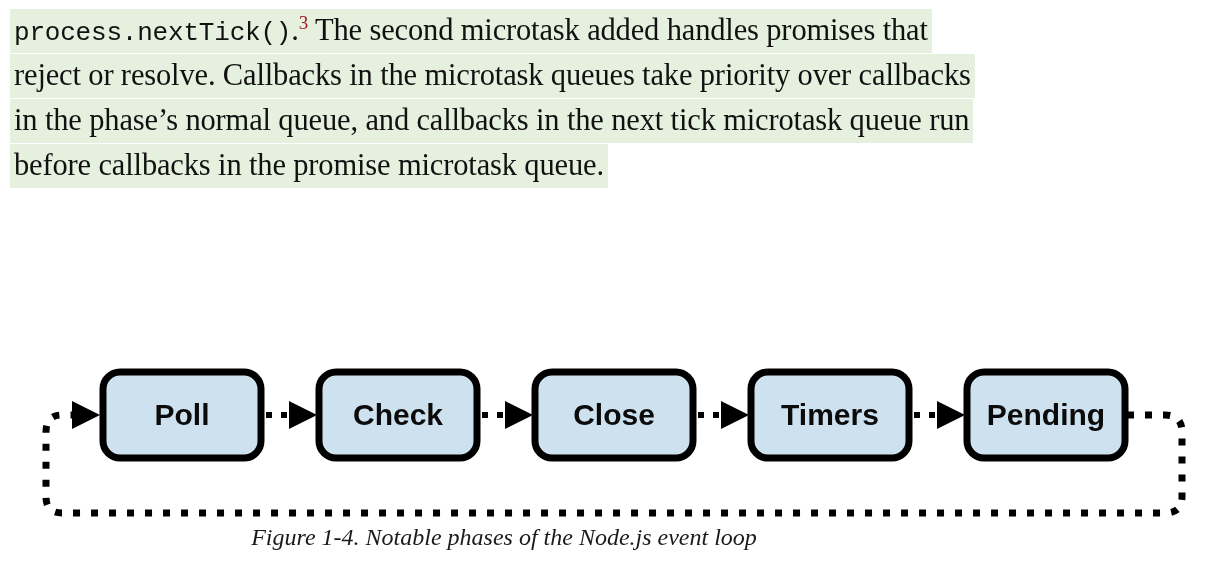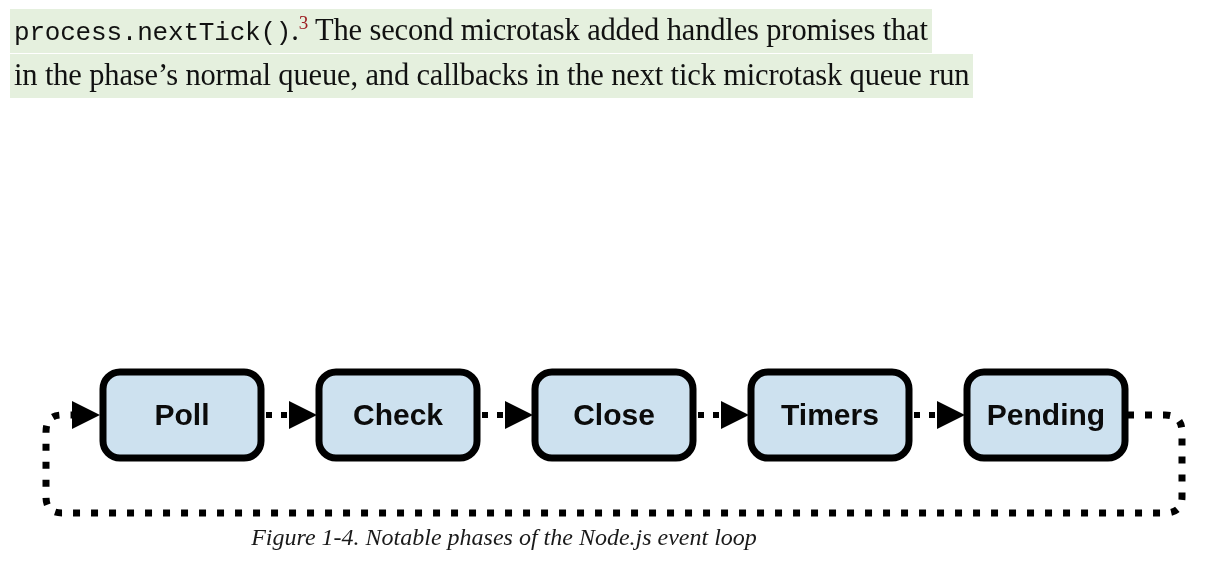--- a/index.html
+++ b/index.html
@@ -107,23 +107,25 @@
 </head>
 <body>
 
 <div id="prose">
 
 
 
 
   <div class="line"><span class="hl"><span class="mono">process.nextTick()</span><span>.</span><span class="fn">3</span><span> The second microtask added handles promises that</span></span></div>
 
+  <div class="line"><span class="hl"><span>reject or resolve. Callbacks in the microtask queues take priority over callbacks</span></span></div>
 
   <div class="line"><span class="hl"><span>in the phase’s normal queue, and callbacks in the next tick microtask queue run</span></span></div>
 
+  <div class="line"><span class="hl"><span>before callbacks in the promise microtask queue.</span></span></div>
 
 </div>
 
 <div id="figure">
   <svg width="1207" height="175" viewBox="0 0 1207 175" xmlns="http://www.w3.org/2000/svg">
 
     <path class="loopline" d="M 1127 63 L 1165 63 Q 1182 63 1182 80 L 1182 145 Q 1182 161 1165 161 L 62 161 Q 46 161 46 145 L 46 80 Q 46 63 62 63 L 72 63"></path>
 
     <polygon class="arrowhead" points="72,49 100,63 72,77"></polygon>
 

